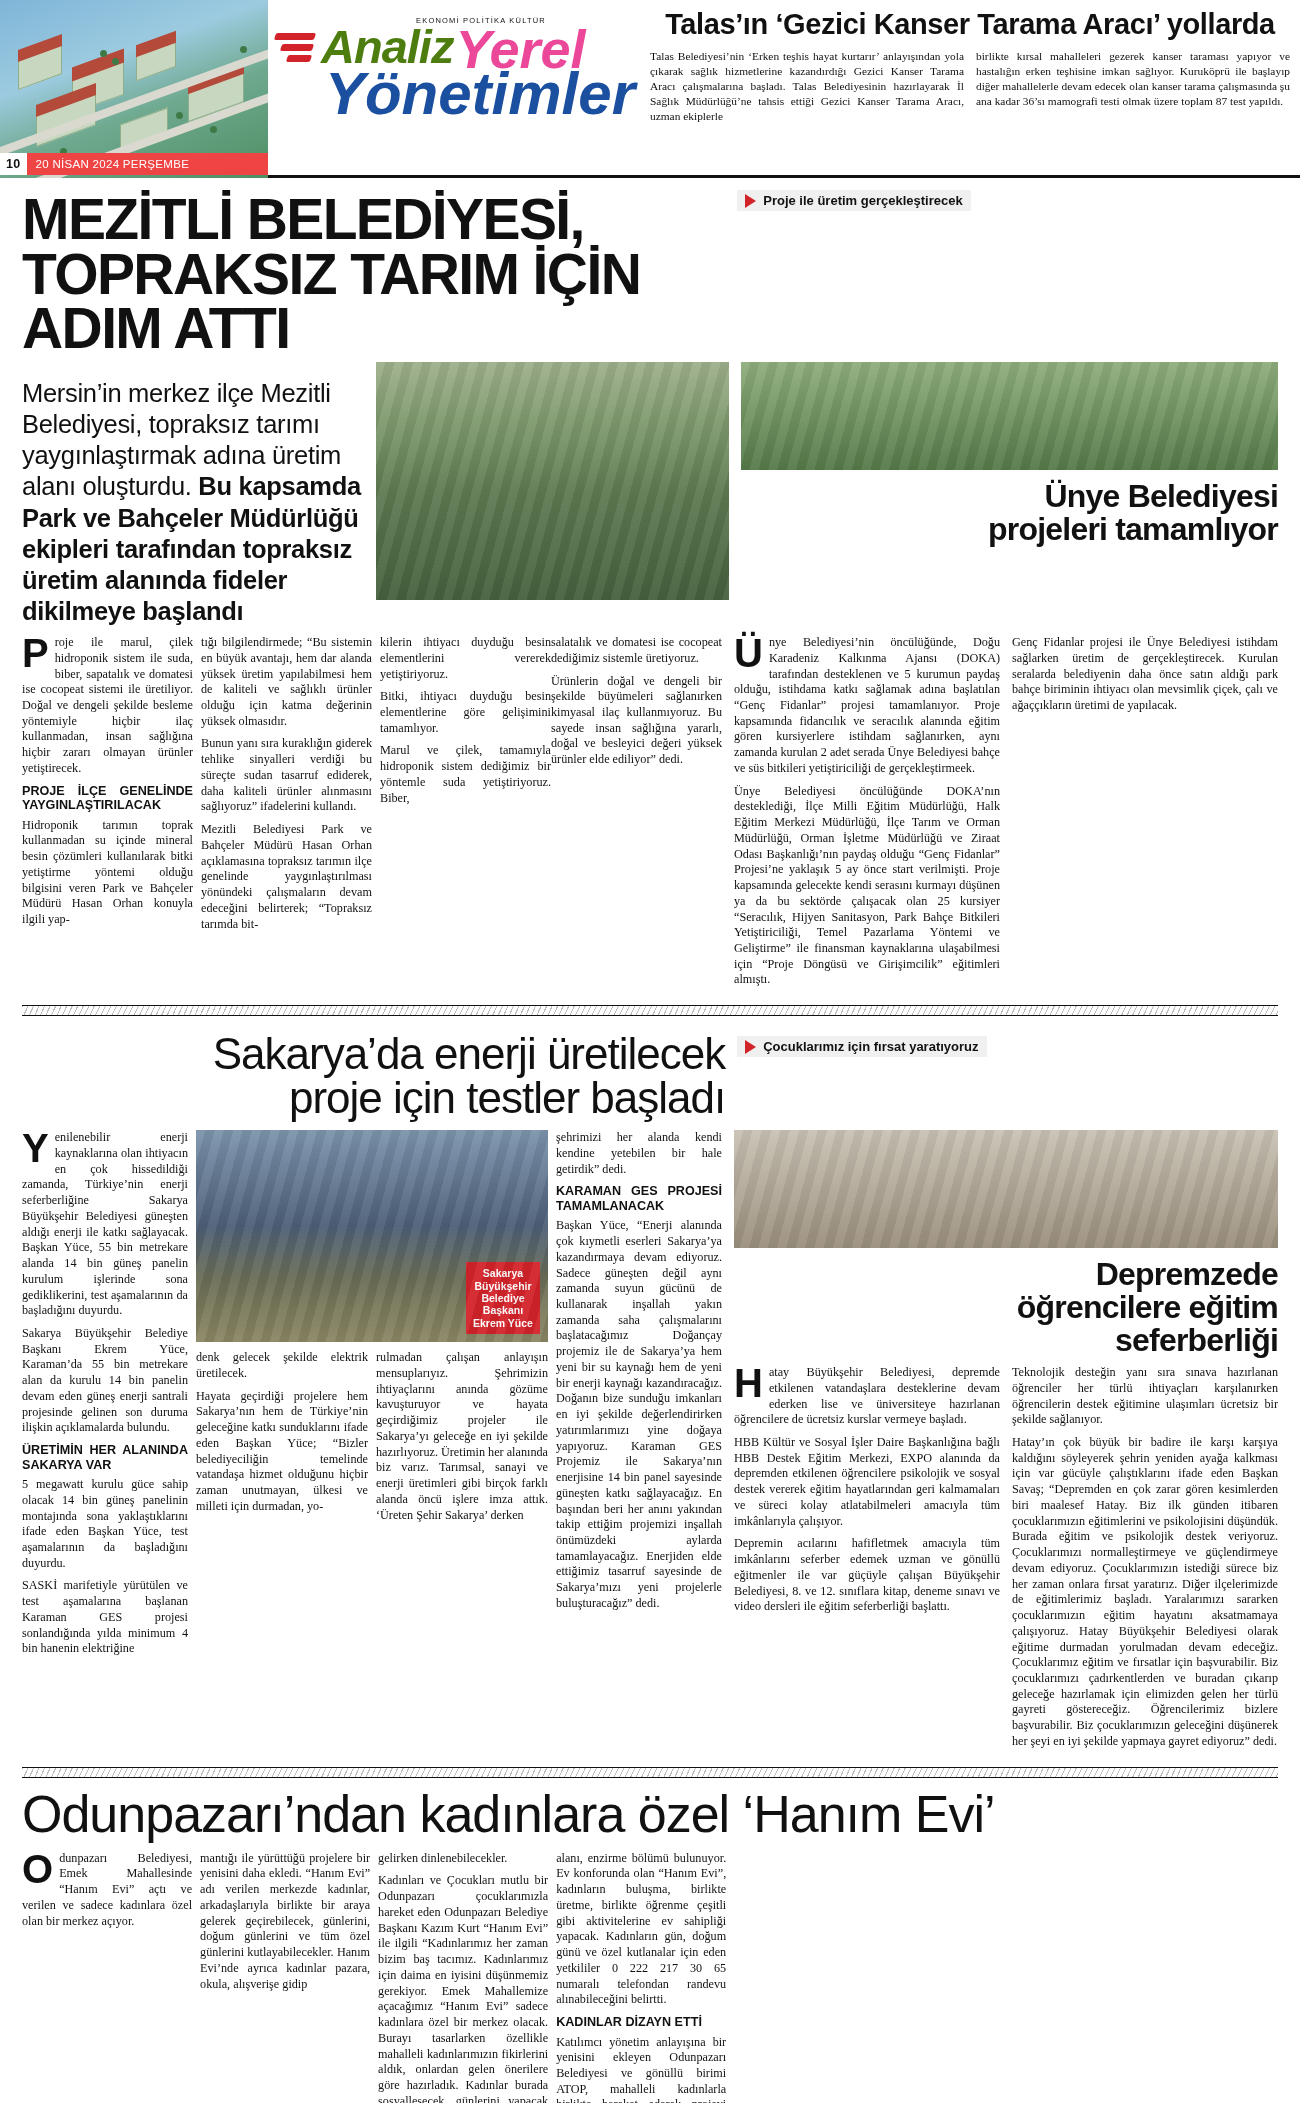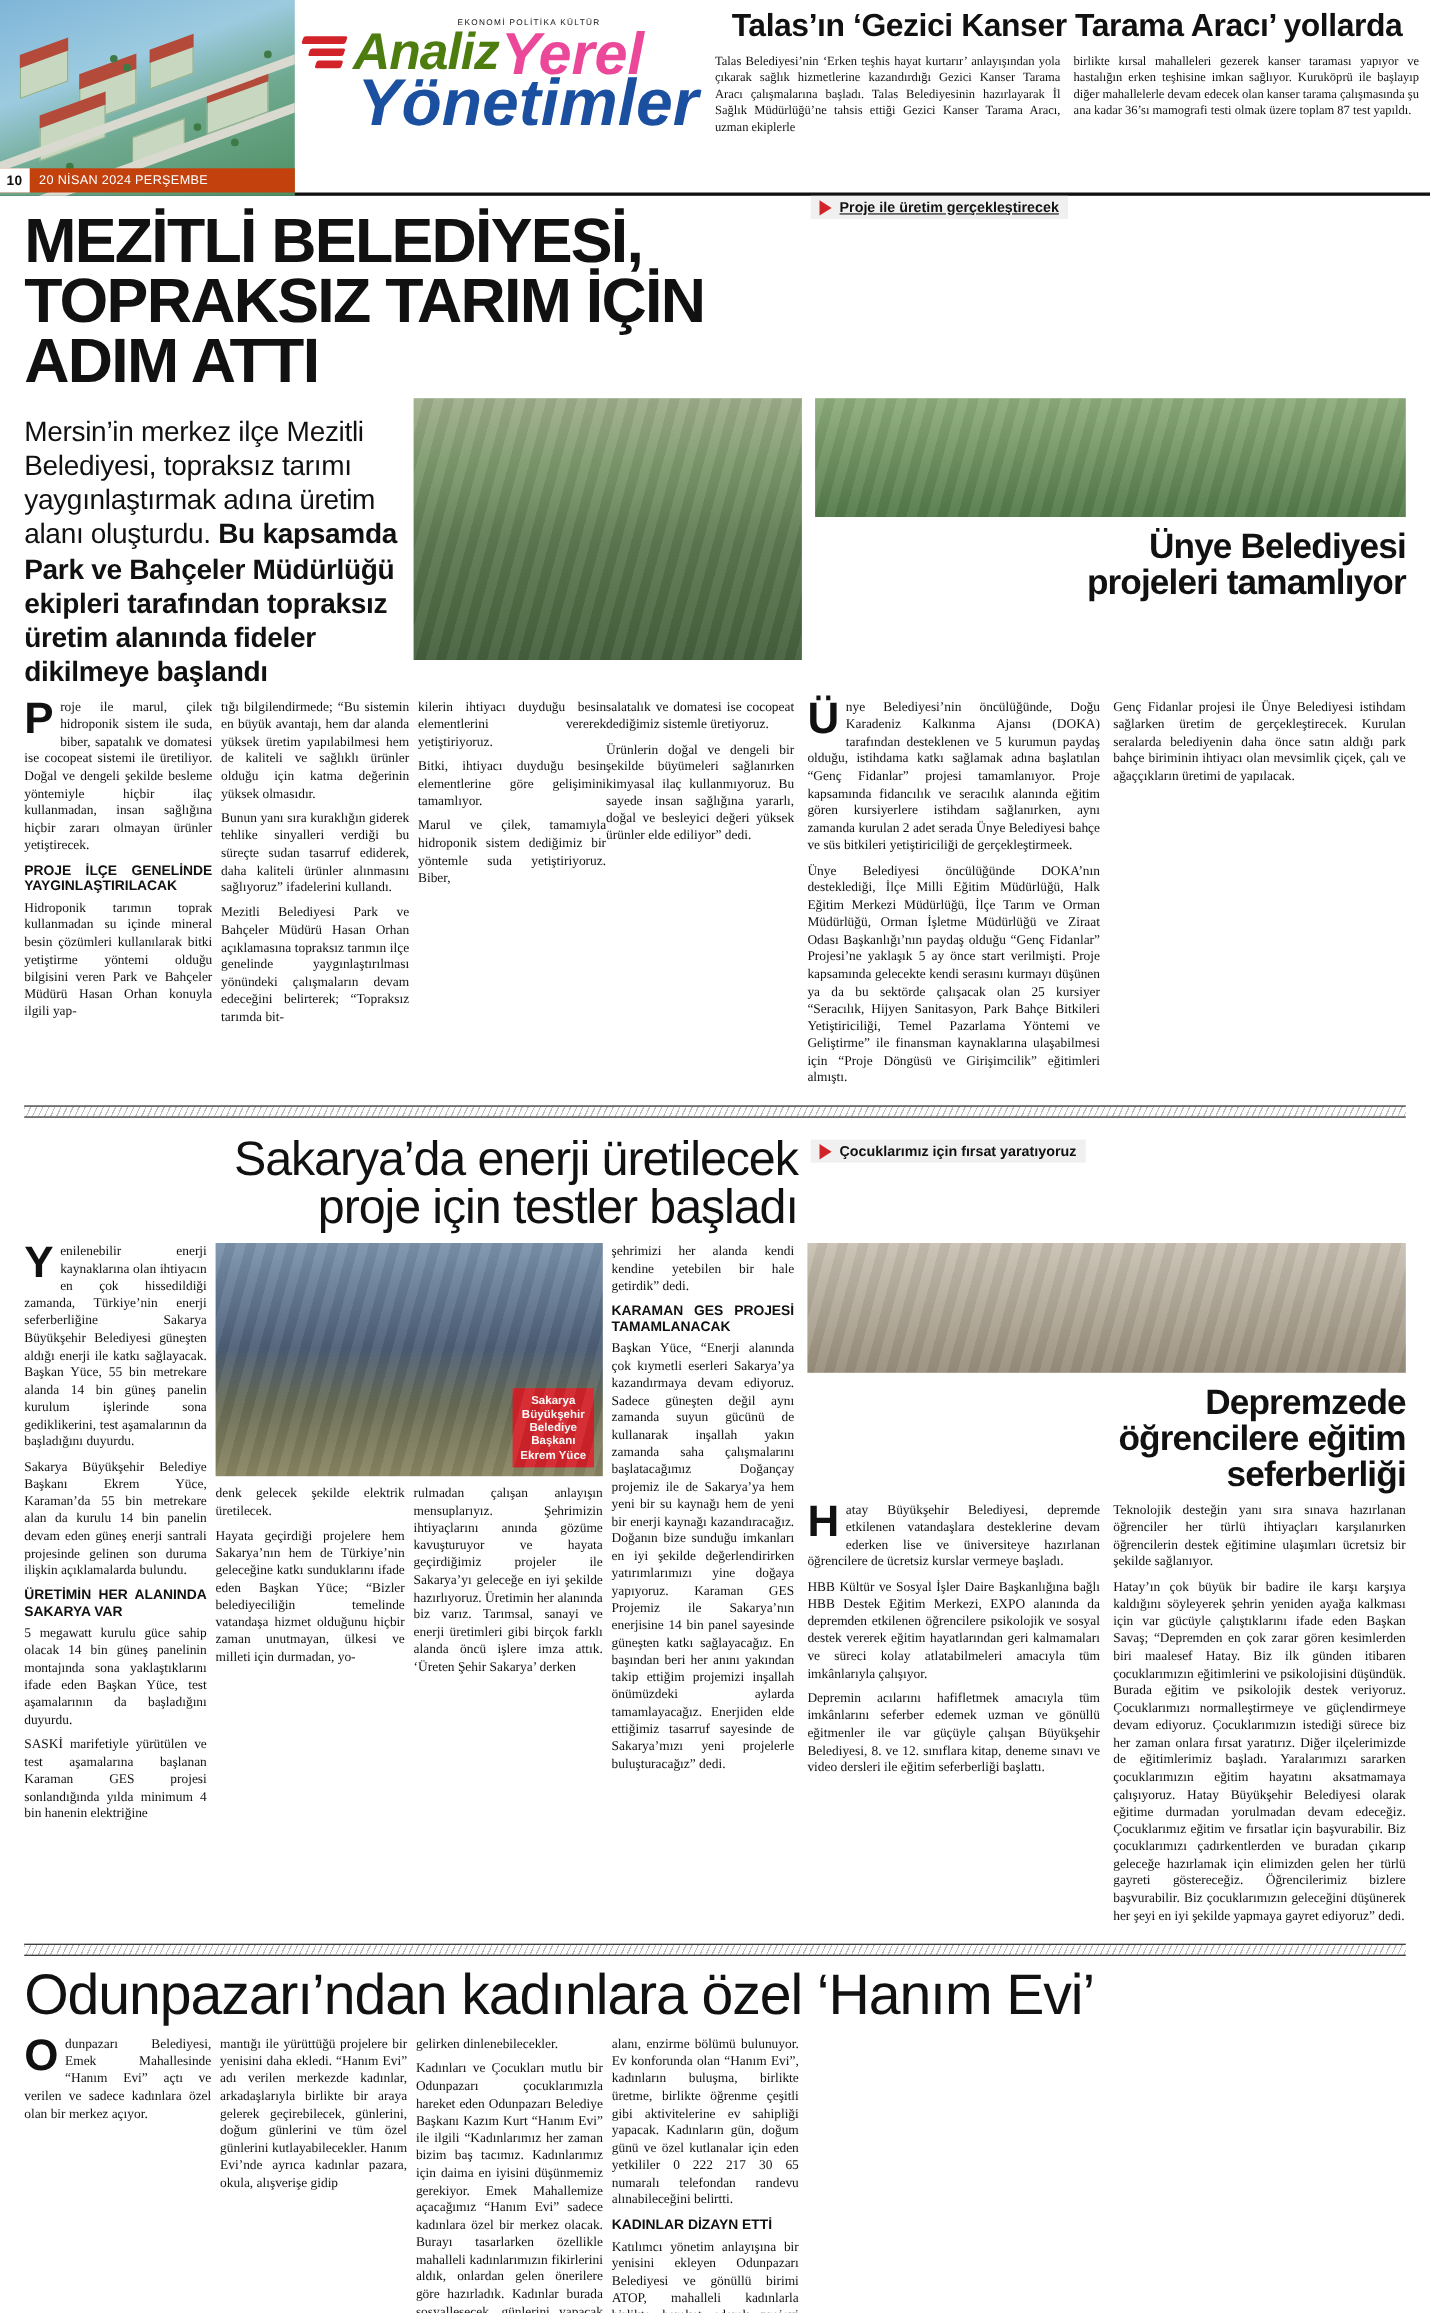--- a/index.html
+++ b/index.html
@@ -25,21 +25,21 @@
   .mast-art .blk {
     position:absolute; background:#c8d8c0; border:1px solid #8fae8a;
     transform:skewY(-20deg);
   }
   .mast-art .roof { position:absolute; background:#b34a3a; transform:skewY(-20deg); }
   .mast-art .road { position:absolute; background:#d9d9cf; transform:skewY(-20deg); }
   .mast-art .tree { position:absolute; width:7px;height:7px;border-radius:50%;background:#3f7a46; }
 
   .mast-date {
     position:absolute; left:0; bottom:0; height:22px; width:268px;
-    background:#c2410c; color:#fff; display:flex; align-items:center;
+    background:#ef4444; color:#fff; display:flex; align-items:center;
     font-family:"Liberation Sans", sans-serif; font-size:11.5px; letter-spacing:.3px;
   }
   .mast-date .pg {
     background:#fff; color:#111; font-weight:bold; padding:0 6px; height:22px;
     display:flex; align-items:center; font-size:12.5px; margin-right:9px;
   }
 
   .mast-logo {
     position:absolute; left:275px; top:16px; width:360px; height:140px;
   }
@@ -212,21 +212,21 @@
       </div>
     </div>
   </div>
 
   <div class="content">
 
     <div class="flexrow">
       <div style="width:710px;">
         <div class="main-head">MEZİTLİ BELEDİYESİ, TOPRAKSIZ TARIM İÇİN ADIM ATTI</div>
       </div>
-      <div style="width:546px; margin-left:12px; text-decoration:underline;">
+      <div style="width:546px; margin-left:12px; padding-top:12px;">
         <div class="red-tab">
           <span class="tri"></span>
           <span>Proje ile üretim gerçekleştirecek</span>
         </div>
       </div>
     </div>
 
     <div class="flexrow" style="margin-top:6px;">
 
       <div style="width:352px;">

